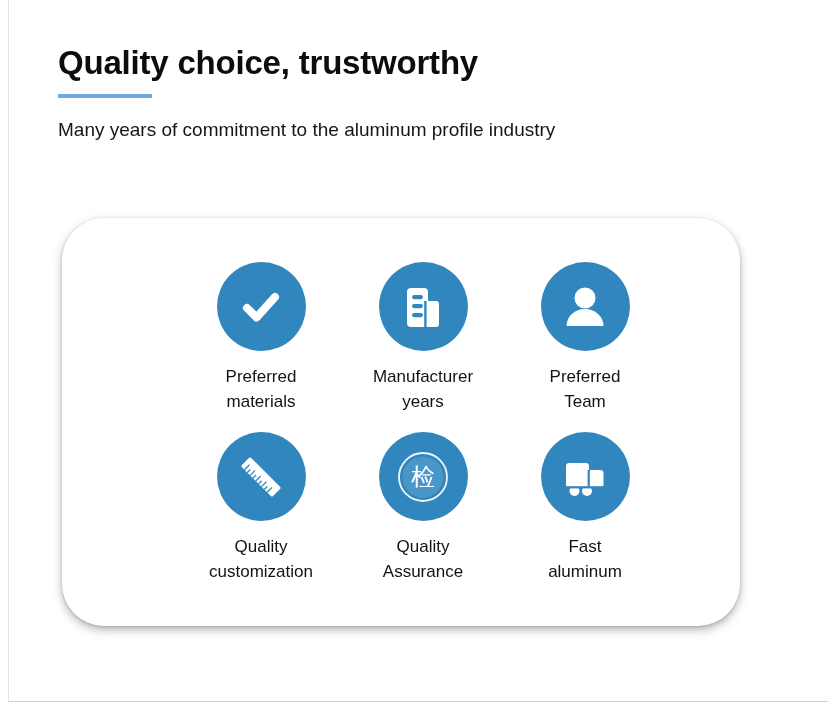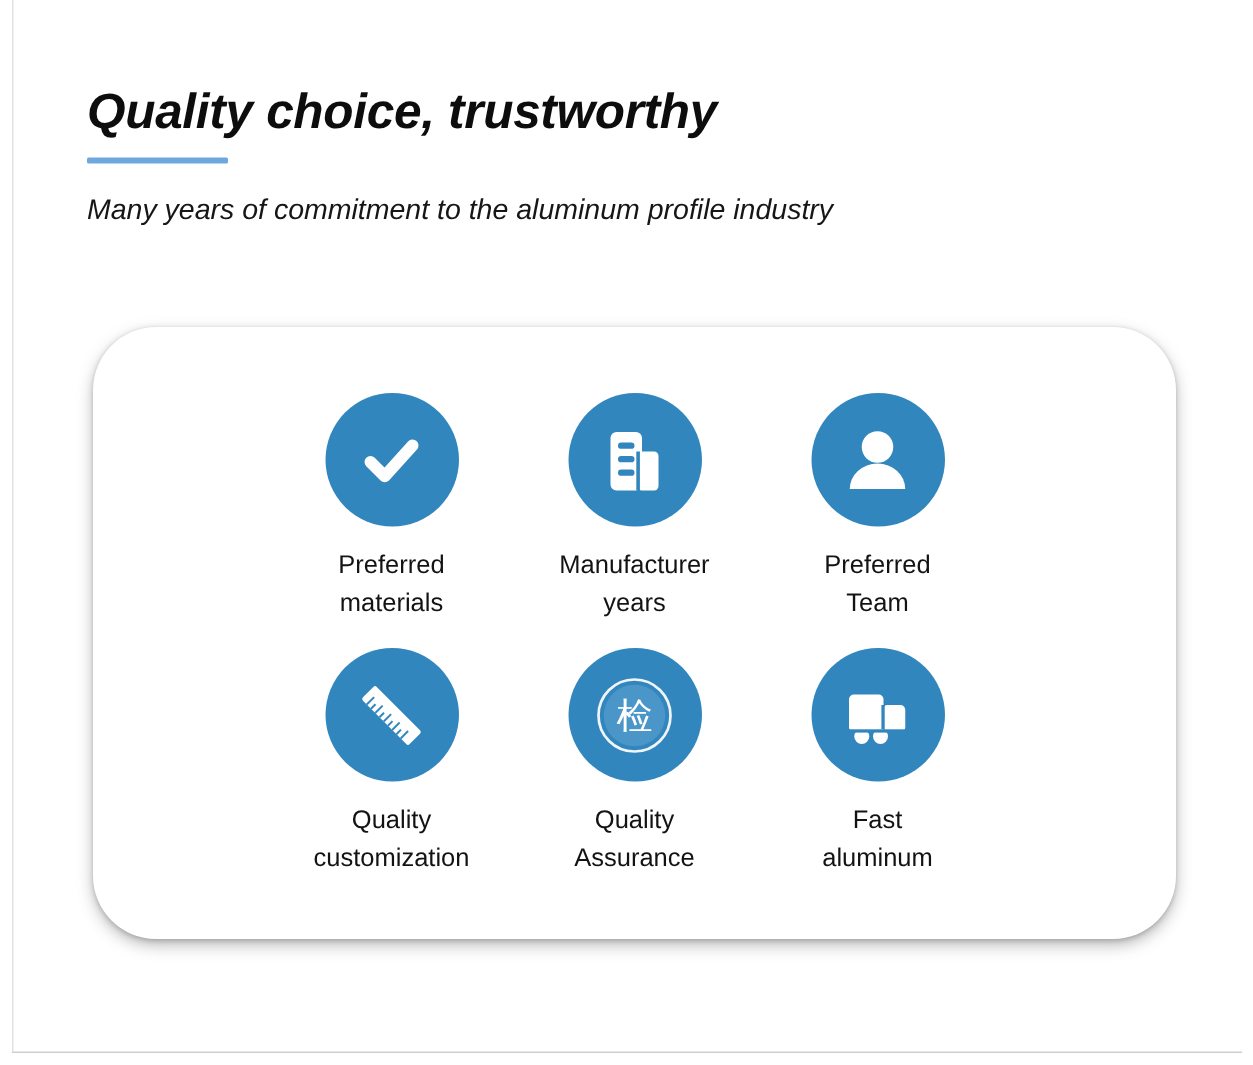--- a/index.html
+++ b/index.html
@@ -30,23 +30,22 @@
     top: 701px;
     width: 820px;
     height: 1px;
     background: #cfcfcf;
   }
 
   
   .header {
     position: absolute;
     left: 58px;
-    top: 55px;
+    top: 44px;
     width: 700px;
-    font-style: italic;
   }
   .title {
     margin: 0;
     font-size: 33px;
     font-weight: bold;
     color: #0d0d0d;
     letter-spacing: -0.2px;
     line-height: 1.15;
     white-space: nowrap;
   }
@@ -70,21 +69,20 @@
   .card {
     position: absolute;
     left: 62px;
     top: 218px;
     width: 678px;
     height: 408px;
     background: #ffffff;
     border-radius: 42px;
     box-shadow: 0 4px 10px rgba(90,90,90,0.42),
                 0 1px 3px rgba(120,120,120,0.35);
-    padding-left: 44px;
   }
 
   .grid {
     position: absolute;
     left: 120px;
     top: 44px;
     width: 500px;
     display: grid;
     grid-template-columns: repeat(3, 158px);
     grid-template-rows: repeat(2, 170px);

